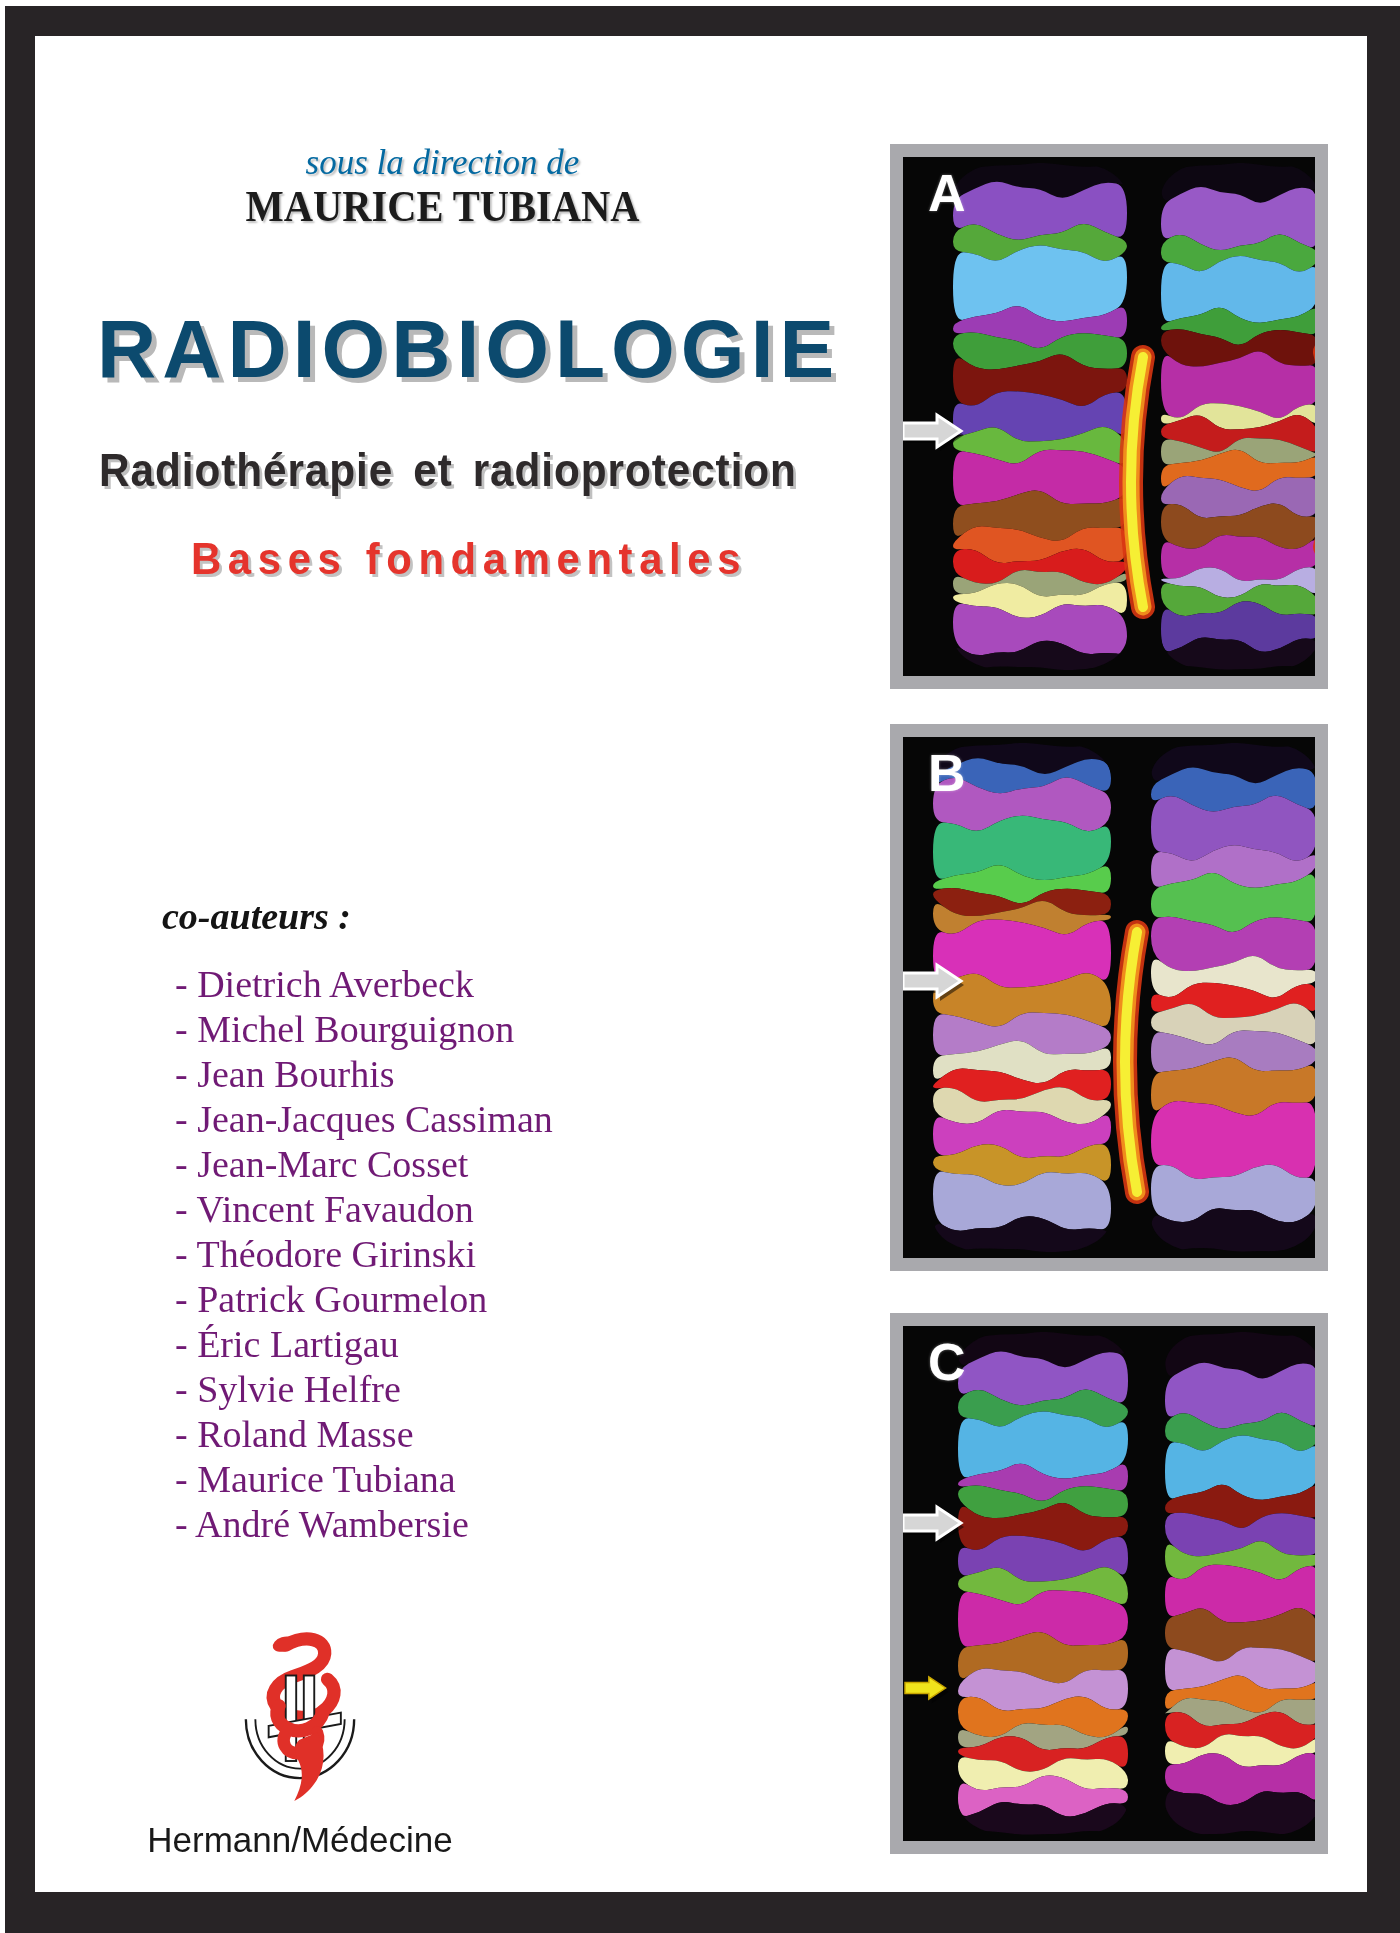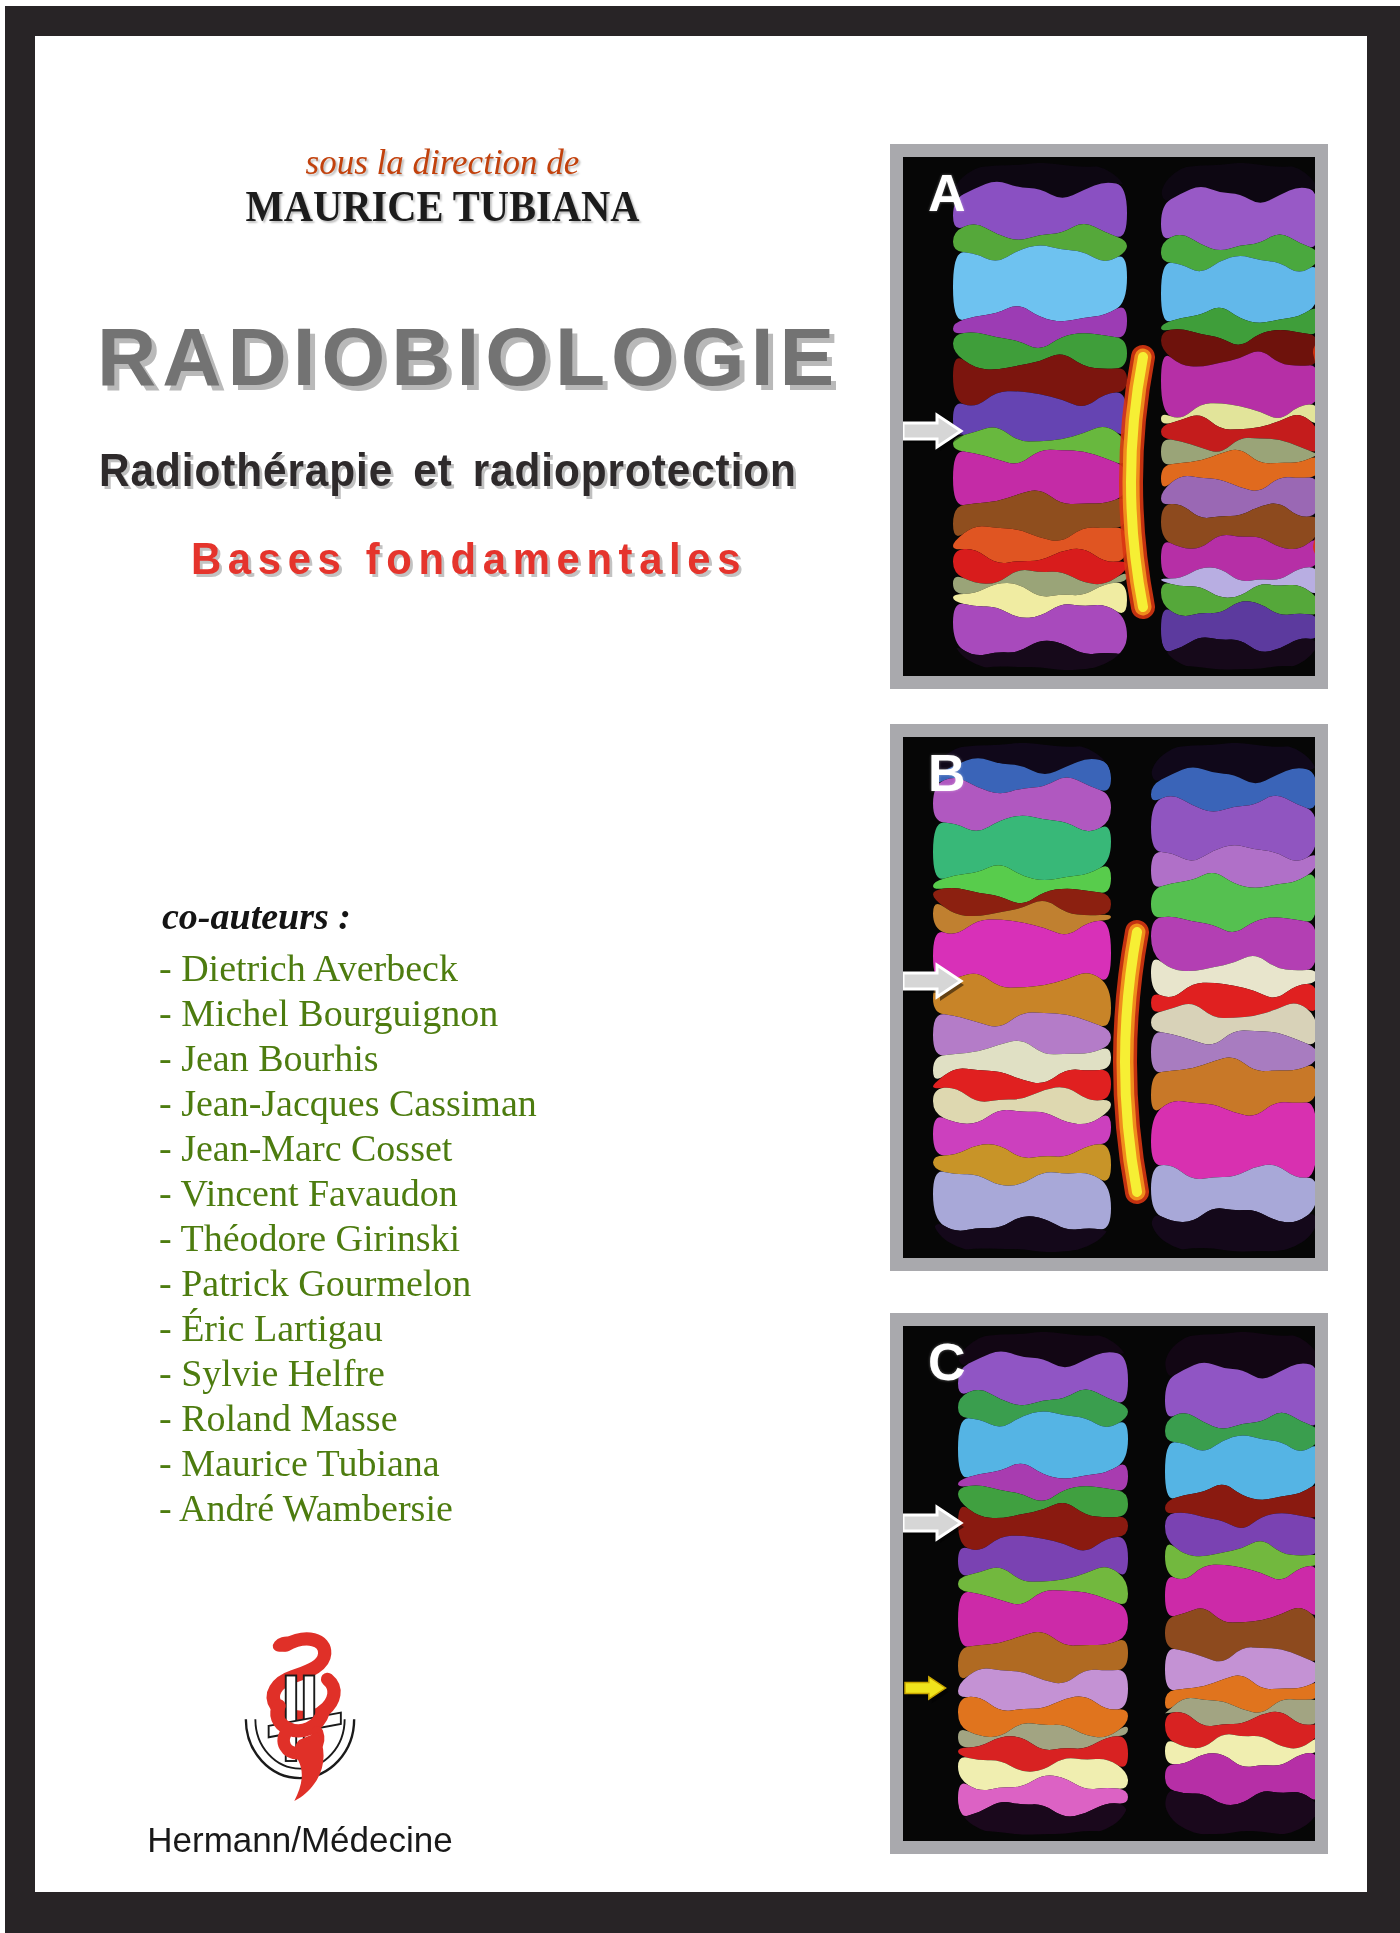--- a/index.html
+++ b/index.html
@@ -2,37 +2,37 @@
 <html><head>
 <meta charset="utf-8">
 <style>
   html,body{margin:0;padding:0;background:#fff;}
   body{width:1400px;height:1933px;position:relative;overflow:hidden;
        font-family:"Liberation Sans",sans-serif;}
   .frame{position:absolute;left:5px;top:6px;right:0;bottom:0;background:#fff;
          border:30px solid #282426;border-right-width:33px;border-bottom-width:41px;}
   .abs{position:absolute;}
   .direction{top:108px;left:35px;width:745px;text-align:center;
-             font:italic 35px/1.1 "Liberation Serif",serif;color:#c2410c;
+             font:italic 35px/1.1 "Liberation Serif",serif;color:#0369a1;
              text-shadow:2px 2px 2px rgba(0,0,0,.25);}
   .editor{top:146px;left:35px;width:745px;text-align:center;
           font:bold 45px/1.1 "Liberation Serif",serif;color:#1c1c1c;
           transform:scaleX(.9);transform-origin:center;
           text-shadow:2px 2px 2px rgba(0,0,0,.25);}
-  .title{top:280px;left:62px;margin:0;font-weight:bold;font-size:82px;line-height:82px;
-         letter-spacing:6px;color:#737373;text-shadow:5px 5px 0 #b9b9b9;white-space:nowrap;}
+  .title{top:272px;left:62px;margin:0;font-weight:bold;font-size:82px;line-height:82px;
+         letter-spacing:6px;color:#0c4a6e;text-shadow:5px 5px 0 #b9b9b9;white-space:nowrap;}
   .subtitle{top:410px;left:64px;font-weight:bold;font-size:46px;line-height:48px;
             letter-spacing:1px;word-spacing:8px;color:#2e2a2b;white-space:nowrap;
             transform:scaleX(.92);transform-origin:left;text-shadow:3px 3px 0 #c0c0c0;}
   .tagline{top:500px;left:156px;font-weight:bold;font-size:44px;line-height:46px;
            letter-spacing:7px;color:#e5342c;white-space:nowrap;
            transform:scaleX(.95);transform-origin:left;text-shadow:3px 3px 0 #c2c2c2;}
   .coh{top:860px;left:127px;font:bold italic 38px/1.1 "Liberation Serif",serif;color:#141414;}
-  ul.authors{top:910px;left:124px;margin:0;padding:0;list-style:none;
-             font:38px/45px "Liberation Serif",serif;color:#4d7c0f;}
+  ul.authors{top:910px;left:124px;margin:16px;padding:0;list-style:none;
+             font:38px/45px "Liberation Serif",serif;color:#701a75;}
   .publisher{left:95px;top:1592px;width:340px;text-align:center;}
   .logo{display:block;margin:0 auto;}
   .pubname{font-size:35px;color:#191919;margin-top:2px;}
   .figure-col{left:855px;top:108px;width:438px;height:1710px;}
   .panel{position:absolute;left:0;width:438px;background:#060606;
          border:13px solid #a9a9ad;box-sizing:border-box;}
   .p0{top:0;height:545px;} .p1{top:580px;height:547px;} .p2{top:1169px;height:541px;}
   .plabel{position:absolute;left:25px;top:6px;font-weight:bold;font-size:52px;
           color:#fff;z-index:3;text-shadow:0 0 3px rgba(255,255,255,.4);}
   .pwrap{position:absolute;left:0;top:0;right:0;bottom:0;}

